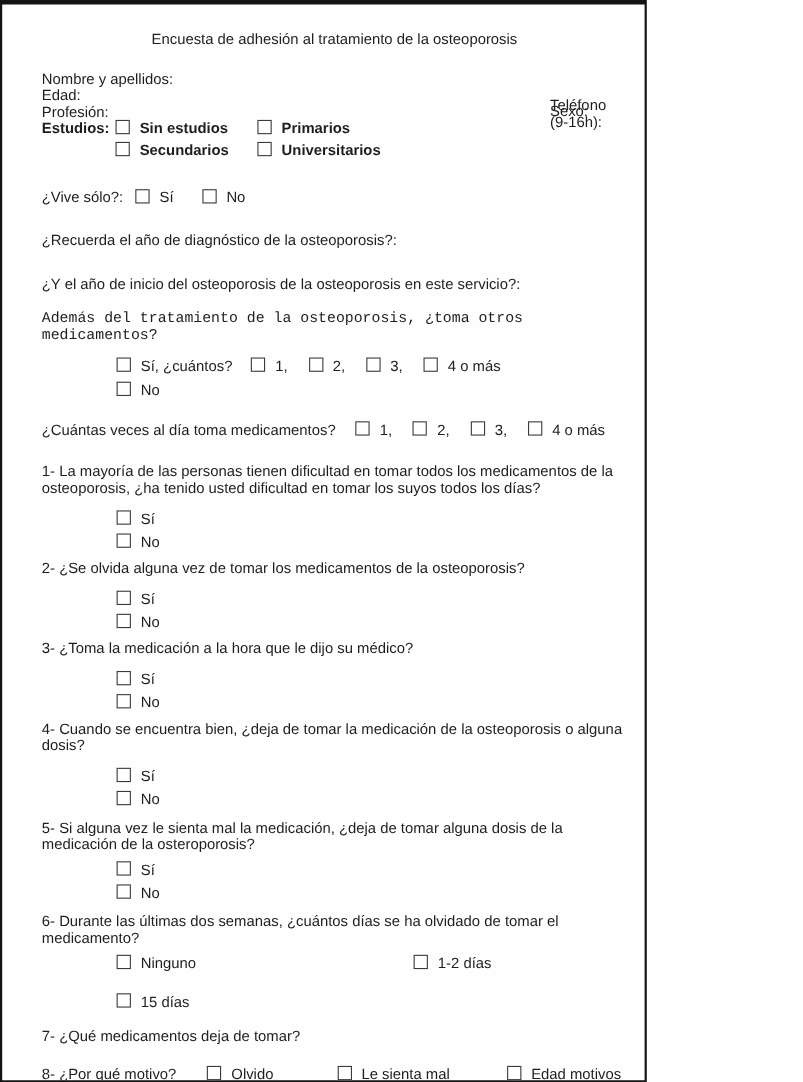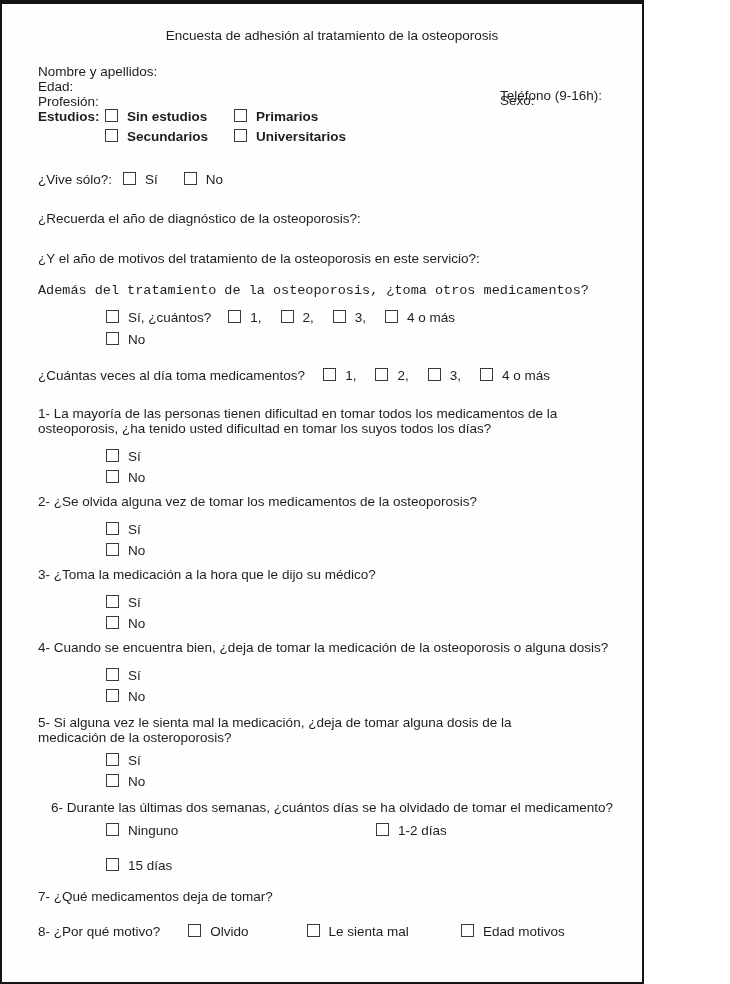--- a/index.html
+++ b/index.html
@@ -1,18 +1,18 @@
 <!DOCTYPE html>
 <html><head>
 <meta charset="utf-8">
 <style>
   html,body { margin:0; padding:0; background:#ffffff; }
   .page {
     position:relative;
-    width:644px; height:984px;
+    width:588px; height:984px;
     box-sizing:border-box;
     background:#fefefe;
     border:2px solid #141414;
     border-top:4px solid #141414;
     font-family:"Liberation Sans", sans-serif;
     font-size:13.5px;
     color:#1e1e1e;
     padding:0 16px 0 36px;
     overflow:hidden;
     line-height:15px;
@@ -81,21 +81,21 @@
       <span>Sí</span>
     </label>
     <label class="opt" style="margin-left:15px;">
       <span class="cb"></span>
       <span>No</span>
     </label>
   </div>
 
   <div class="q" style="margin-top:24px;">¿Recuerda el año de diagnóstico de la osteoporosis?:</div>
 
-  <div class="q" style="margin-top:25px;">¿Y el año de motivos del tratamiento de la osteoporosis en este servicio?:</div>
+  <div class="q" style="margin-top:25px;">¿Y el año de inicio del osteoporosis de la osteoporosis en este servicio?:</div>
 
   <div class="q" style="margin-top:17px;font-family:Liberation Mono, monospace;">Además del tratamiento de la osteoporosis, ¿toma otros medicamentos?</div>
 
   <div class="row" style="margin-top:12px; margin-left:68px;">
     <label class="opt">
       <span class="cb"></span>
       <span>Sí, ¿cuántos?</span>
     </label>
     <span class="inline-opts" style="margin-left:17px;">
       <label class="opt">
@@ -210,21 +210,21 @@
         <span>Sí</span>
       </label>
       <label class="opt">
         <span class="cb"></span>
         <span>No</span>
       </label>
     </div>
   </div>
 
   <div>
-    <div class="q" style="margin-top:11px;text-align:center;">6- Durante las últimas dos semanas, ¿cuántos días se ha olvidado de tomar el medicamento?</div>
+    <div class="q" style="margin-top:11px;">6- Durante las últimas dos semanas, ¿cuántos días se ha olvidado de tomar el medicamento?</div>
     <div class="grid-2col">
       <label class="opt">
         <span class="cb"></span>
         <span>Ninguno</span>
       </label>
       <label class="opt">
         <span class="cb"></span>
         <span>1-2 días</span>
       </label>
       <label class="opt">

